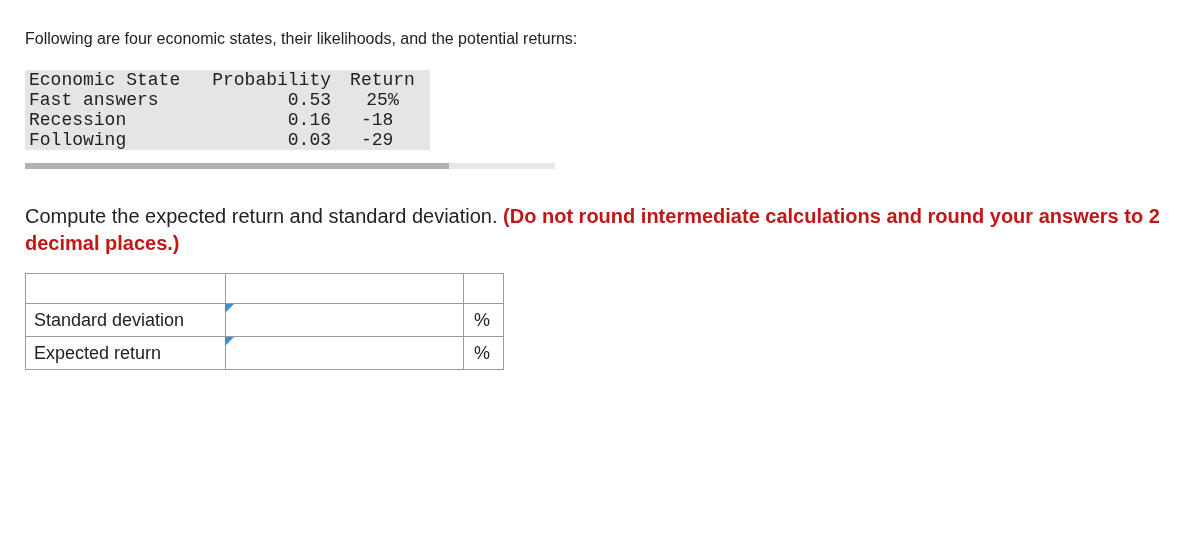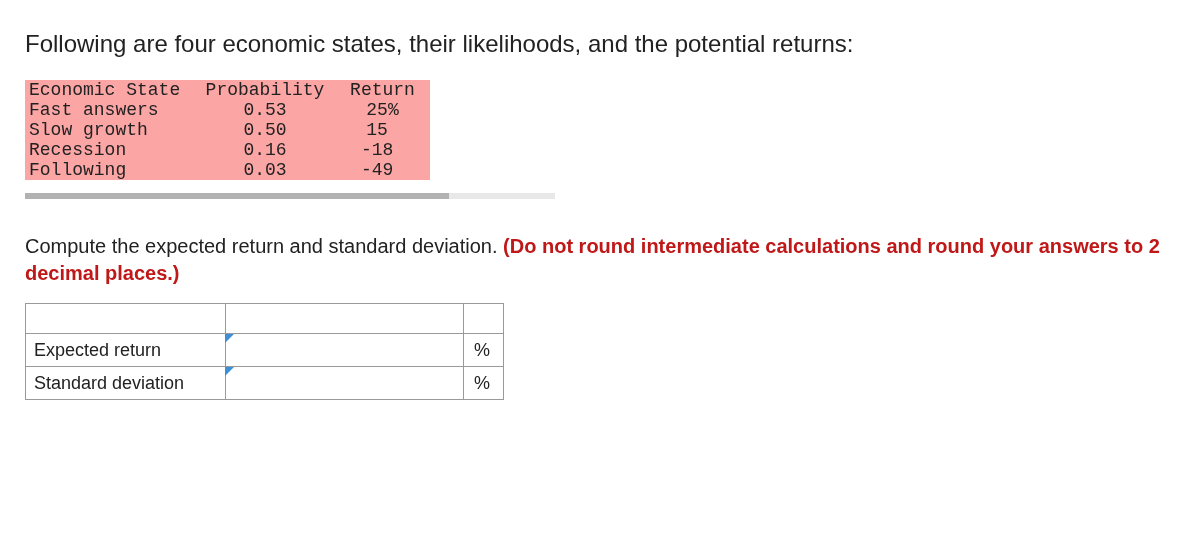--- a/index.html
+++ b/index.html
@@ -9,26 +9,26 @@
     }
     body {
       font-family: Arial, Helvetica, sans-serif;
       padding: 30px 25px;
       color: #222;
       font-size: 19px;
       background: #fff;
     }
     .intro-text {
       margin-bottom: 22px;
-      font-size: 24px;
+      font-size: 16px;
       color: #222;
     }
     .data-table-wrapper {
       display: inline-block;
-      background: #fca5a5;
+      background: #e5e5e5;
       margin-bottom: 8px;
     }
     .data-table {
       font-family: "Courier New", Courier, monospace;
       font-size: 18px;
       color: #222;
       border-collapse: collapse;
     }
     .data-table td, .data-table th {
       padding: 0px 4px;
@@ -36,21 +36,21 @@
       white-space: pre;
     }
     .data-table .header-row td {
       vertical-align: bottom;
     }
     .col-state {
       text-align: left;
       min-width: 170px;
     }
     .col-prob {
-      text-align: center;
+      text-align: right;
       min-width: 140px;
     }
     .col-return {
       text-align: center;
       min-width: 95px;
     }
     .scrollbar-indicator {
       width: 530px;
       height: 6px;
       background: linear-gradient(90deg, #b2b2b2 0%, #b2b2b2 80%, #e8e8e8 80%, #e8e8e8 100%);
@@ -128,60 +128,55 @@
       <td class="col-state">Economic State</td>
       <td class="col-prob">Probability</td>
       <td class="col-return">Return</td>
     </tr>
     <tr>
       <td class="col-state">Fast answers</td>
       <td class="col-prob">0.53</td>
       <td class="col-return">25%</td>
     </tr>
     <tr>
-      <td class="col-state">Slow growth</td>
-      <td class="col-prob">0.50</td>
-      <td class="col-return">15 </td>
-    </tr>
-    <tr>
       <td class="col-state">Recession</td>
       <td class="col-prob">0.16</td>
       <td class="col-return">-18 </td>
     </tr>
     <tr>
       <td class="col-state">Following</td>
       <td class="col-prob">0.03</td>
-      <td class="col-return">-49 </td>
+      <td class="col-return">-29 </td>
     </tr>
   </tbody>
     </table>
 </div>
 <div class="scrollbar-indicator"></div>
 
 <p class="instruction-text">
   <span>Compute the expected return and standard deviation. </span><span class="red-bold">(Do not round intermediate calculations and round your answers to 2 decimal places.)</span>
 </p>
 
 <table class="answer-table">
   <tbody>
       <tr class="spacer-row">
     <td class="col-label"></td>
     <td class="col-input"></td>
     <td class="col-unit"></td>
   </tr>
   <tr>
-    <td class="col-label">Expected return</td>
+    <td class="col-label">Standard deviation</td>
     <td class="col-input">
       <span class="input-indicator"></span>
       <input class="input-field" type="text" style="">
     </td>
     <td class="col-unit">%</td>
   </tr>
   <tr>
-    <td class="col-label">Standard deviation</td>
+    <td class="col-label">Expected return</td>
     <td class="col-input">
       <span class="input-indicator"></span>
       <input class="input-field" type="text" style="">
     </td>
     <td class="col-unit">%</td>
   </tr>
 </tbody>
   </table>
 
 

